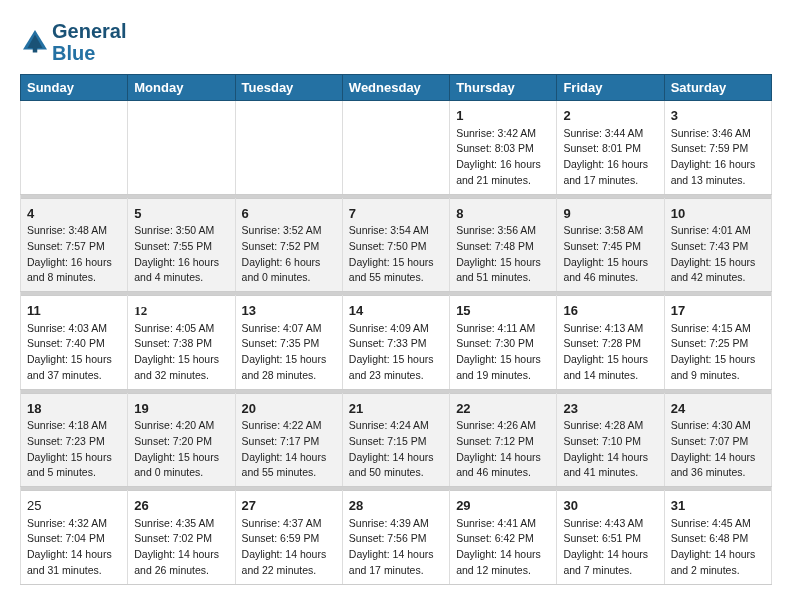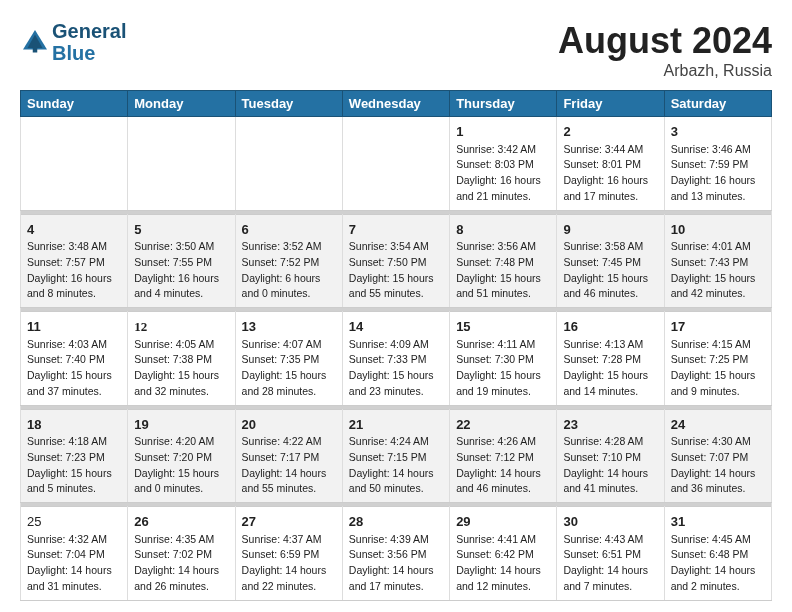--- a/index.html
+++ b/index.html
@@ -76,24 +76,20 @@
     <svg class="logo-icon" viewBox="0 0 40 40">
       <polygon points="20,4 36,30 4,30" fill="#2471a3"></polygon>
       <polygon points="20,10 30,28 10,28" fill="#1a5276"></polygon>
       <rect x="17" y="26" width="6" height="8" fill="#1a5276"></rect>
     </svg>
     <div>
       <div style="font-size:20px;font-weight:bold;color:#1a5276;line-height:1.1;">General</div>
       <div style="font-size:20px;font-weight:bold;color:#2471a3;line-height:1.1;">Blue</div>
     </div>
   </div>
-  <div class="title-block">
-    <div class="month-title">August 2024</div>
-    <div class="location">Arbazh, Russia</div>
-  </div>
 </div>
 
 <table>
   <thead>
     <tr>
     <th>Sunday</th>
         <th>Monday</th>
         <th>Tuesday</th>
         <th>Wednesday</th>
         <th>Thursday</th>
@@ -285,21 +281,21 @@
         </td>
         <td style="vertical-align: top; padding: 5px 6px; border-left: 1px solid rgb(221, 221, 221); border-right: 1px solid rgb(221, 221, 221); border-bottom: 1px solid rgb(204, 204, 204); font-size: 10.5px; line-height: 1.5; min-width: 100px;">
           <div style="font-weight: bold; font-size: 13px;">27</div>
           <div>Sunrise: 4:37 AM</div>
           <div>Sunset: 6:59 PM</div>
           <div>Daylight: 14 hours and 22 minutes.</div>
         </td>
         <td style="vertical-align: top; padding: 5px 6px; border-left: 1px solid rgb(221, 221, 221); border-right: 1px solid rgb(221, 221, 221); border-bottom: 1px solid rgb(204, 204, 204); font-size: 10.5px; line-height: 1.5; min-width: 100px;">
           <div style="font-weight: bold; font-size: 13px;">28</div>
           <div>Sunrise: 4:39 AM</div>
-          <div>Sunset: 3:56 PM</div>
+          <div>Sunset: 7:56 PM</div>
           <div>Daylight: 14 hours and 17 minutes.</div>
         </td>
         <td style="vertical-align: top; padding: 5px 6px; border-left: 1px solid rgb(221, 221, 221); border-right: 1px solid rgb(221, 221, 221); border-bottom: 1px solid rgb(204, 204, 204); font-size: 10.5px; line-height: 1.5; min-width: 100px;">
           <div style="font-weight: bold; font-size: 13px;">29</div>
           <div>Sunrise: 4:41 AM</div>
           <div>Sunset: 6:42 PM</div>
           <div>Daylight: 14 hours and 12 minutes.</div>
         </td>
         <td style="vertical-align: top; padding: 5px 6px; border-left: 1px solid rgb(221, 221, 221); border-right: 1px solid rgb(221, 221, 221); border-bottom: 1px solid rgb(204, 204, 204); font-size: 10.5px; line-height: 1.5; min-width: 100px;">
           <div style="font-weight: bold; font-size: 13px;">30</div>

